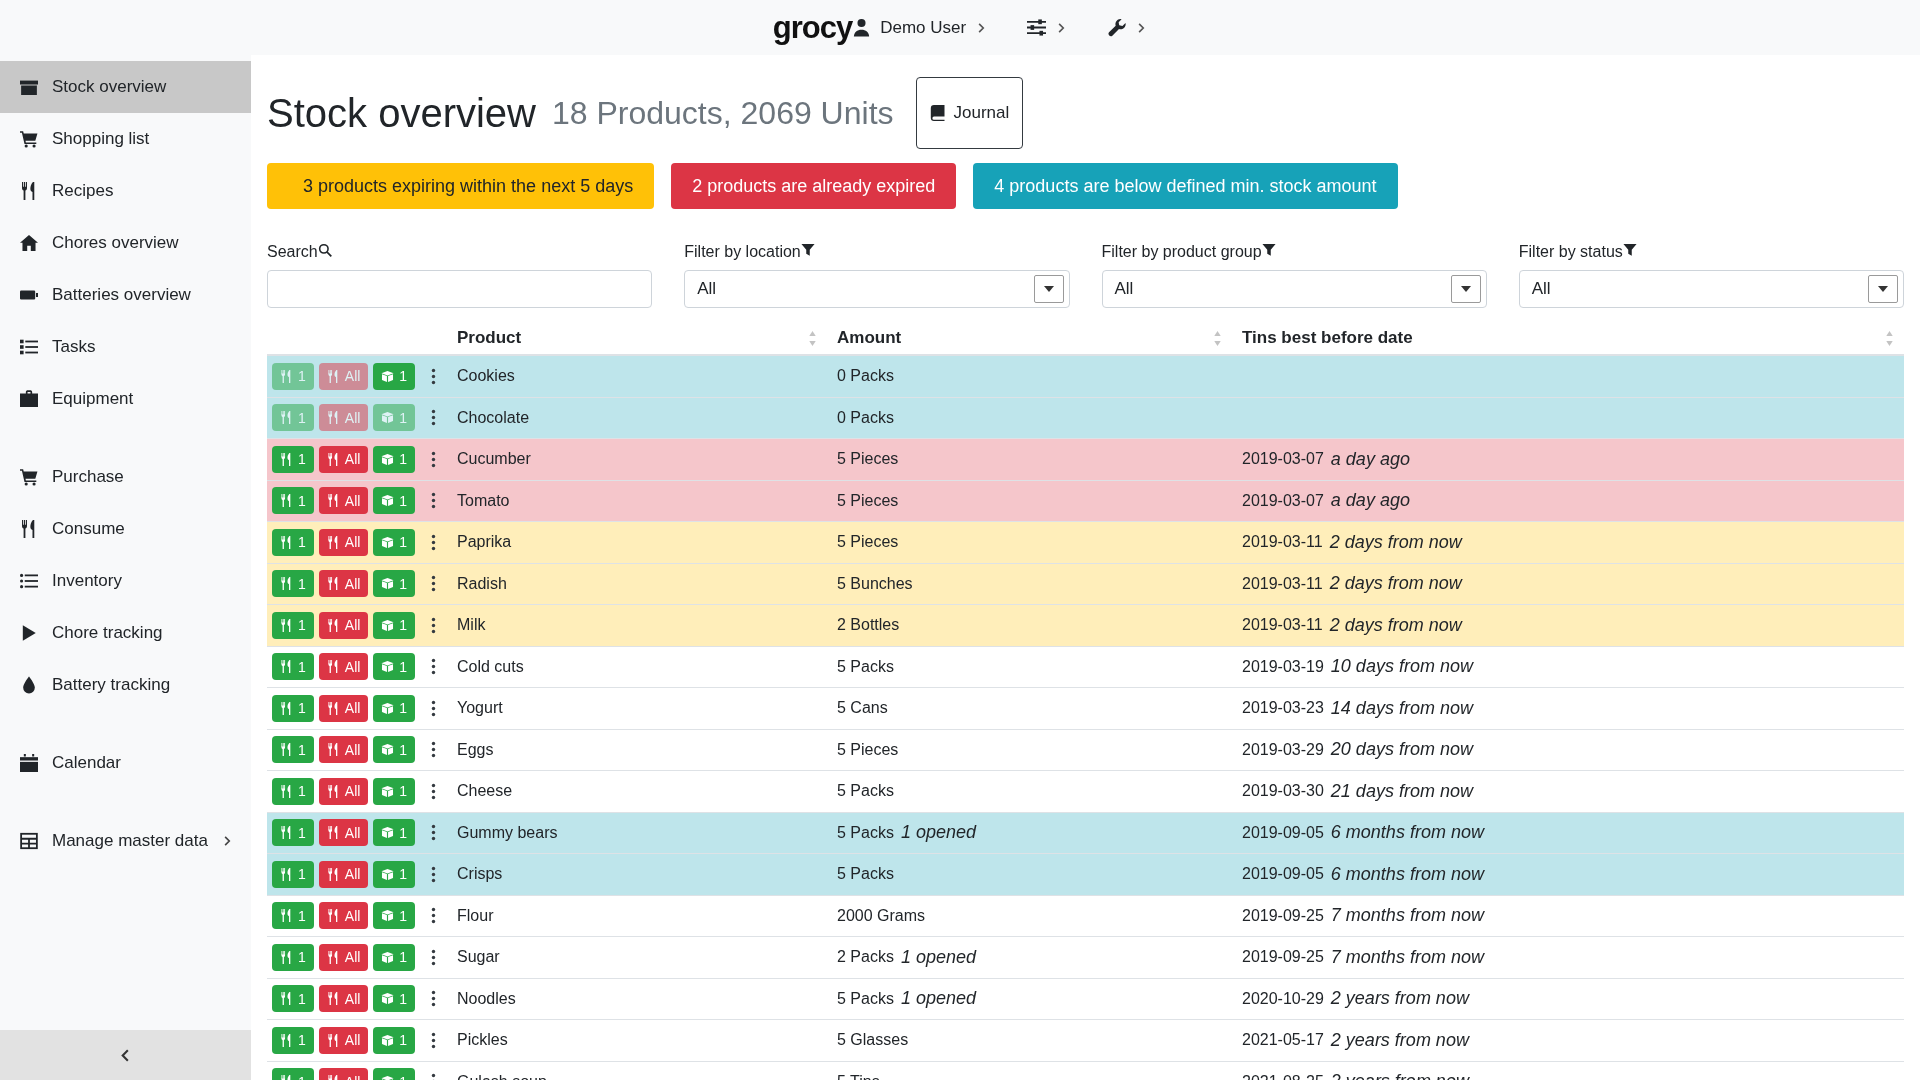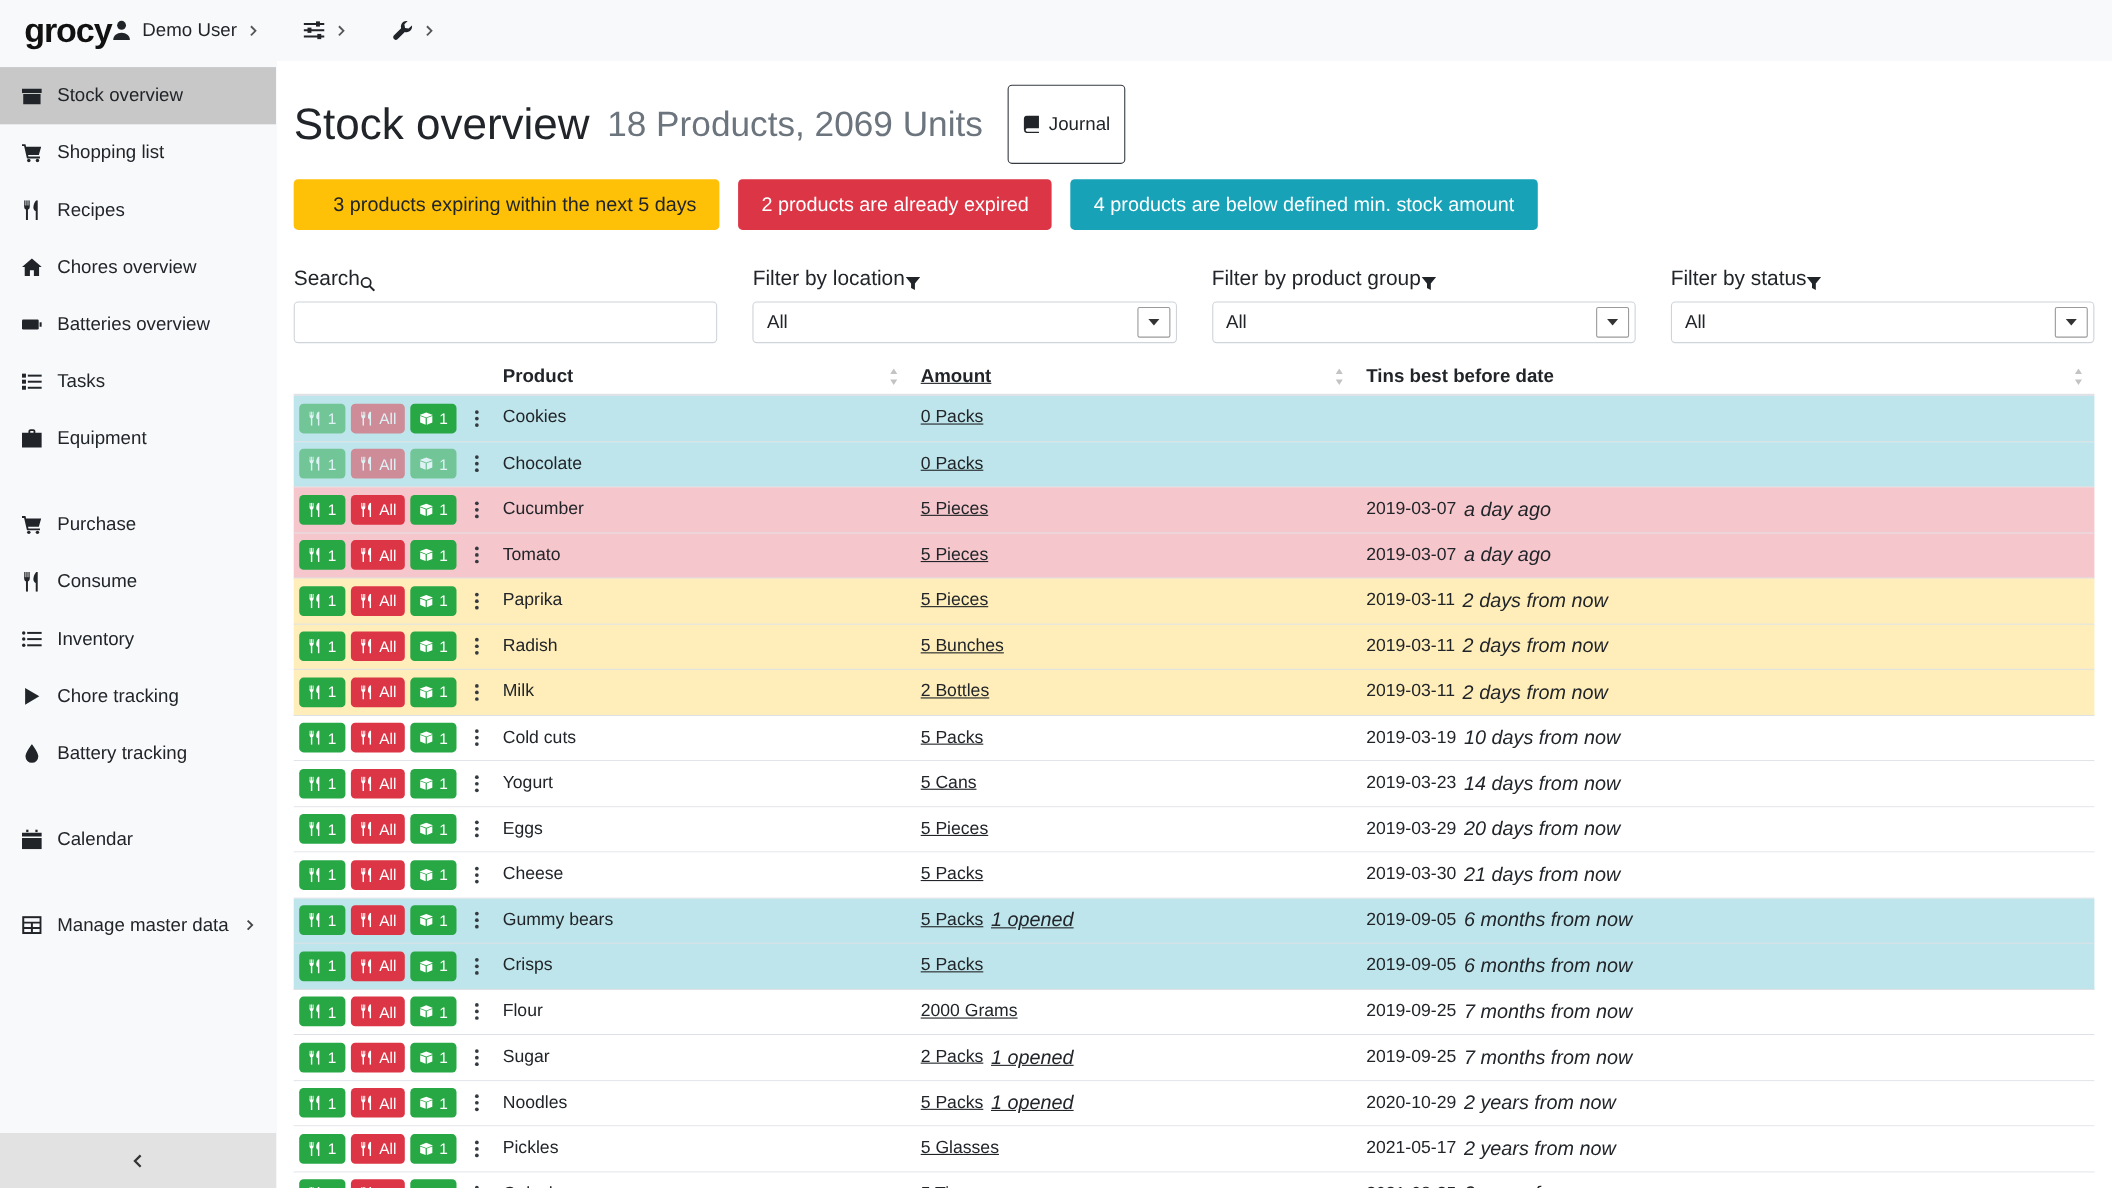--- a/index.html
+++ b/index.html
@@ -10,21 +10,21 @@
     color: #212529;
     background: #fff;
     overflow: hidden;
   }
   svg { display: block; fill: currentColor; }
 
   
   .topbar {
     position: fixed; top: 0; left: 0; right: 0; height: 55px;
     background: #f8f9fa;
-    display: flex; align-items: center; justify-content: flex-start;
+    display: flex; align-items: center; justify-content: center;
     padding: 0 22px; z-index: 20;
   }
   .logo { font-weight: bold; font-size: 31px; letter-spacing: -1px; color: #111; cursor: pointer; }
   .topbar-right { display: flex; align-items: center; gap: 40px; }
   .topbar-item { display: flex; align-items: center; gap: 9px; cursor: pointer; color: #212529; font-size: 17px; }
   .topbar-item .ticon svg { width: 19px; height: 19px; }
   .topbar-item .chev svg { width: 12px; height: 12px; color: #555; }
 
   
   .sidebar {
@@ -71,21 +71,21 @@
     font-size: 18px; display: flex; align-items: center; cursor: pointer;
     font-family: inherit;
   }
   .alert-warning { background: #ffc107; color: #212529; padding-left: 36px; }
   .alert-danger  { background: #dc3545; color: #fff; }
   .alert-info    { background: #17a2b8; color: #fff; }
 
   
   .filters-row { display: flex; gap: 32px; margin-top: 34px; }
   .filter-col { flex: 1; min-width: 0; }
-  .filter-label { display: flex; align-items: flex-end; gap: 0; font-size: 19px; margin-bottom: 9px; }
+  .filter-label { display: flex; align-items: flex-start; gap: 0; font-size: 16px; margin-bottom: 9px; }
   .filter-label svg { width: 14px; height: 14px; color: #212529; }
   .search-input {
     width: 100%; height: 38px; border: 1px solid #ced4da; border-radius: 4px;
     font-size: 17px; padding: 0 12px; font-family: inherit; color: #212529; background: #fff;
   }
   .select {
     width: 100%; height: 38px; border: 1px solid #ced4da; border-radius: 4px;
     background: #fff; display: flex; align-items: center; justify-content: space-between;
     padding: 0 5px 0 12px; font-size: 17px; cursor: pointer;
   }
@@ -101,21 +101,21 @@
   
   .stock-table { margin-top: 14px; }
   .thead { display: flex; border-bottom: 2px solid #dee2e6; }
   .th {
     font-weight: bold; font-size: 17px; padding: 6px 10px;
     display: flex; align-items: center; justify-content: space-between; cursor: pointer;
   }
   .sort-icon svg { width: 9px; height: 15px; color: #c3c3c3; }
   .col-actions { width: 180px; flex: none; }
   .col-product { width: 380px; flex: none; gap: 22px; }
-  .col-amount  { width: 405px; flex: none; text-decoration: underline; }
+  .col-amount  { width: 405px; flex: none; }
   .col-date    { flex: 1; min-width: 0; }
 
   .trow {
     display: flex; align-items: center; border-bottom: 1px solid #dee2e6;
     height: 41.5px; background: #fff;
   }
   .trow.status-below-min { background: #bee5eb; }
   .trow.status-expired   { background: #f5c6cb; }
   .trow.status-expiring  { background: #ffeeba; }
   .td { padding: 0 10px; font-size: 16px; display: flex; align-items: center; }

